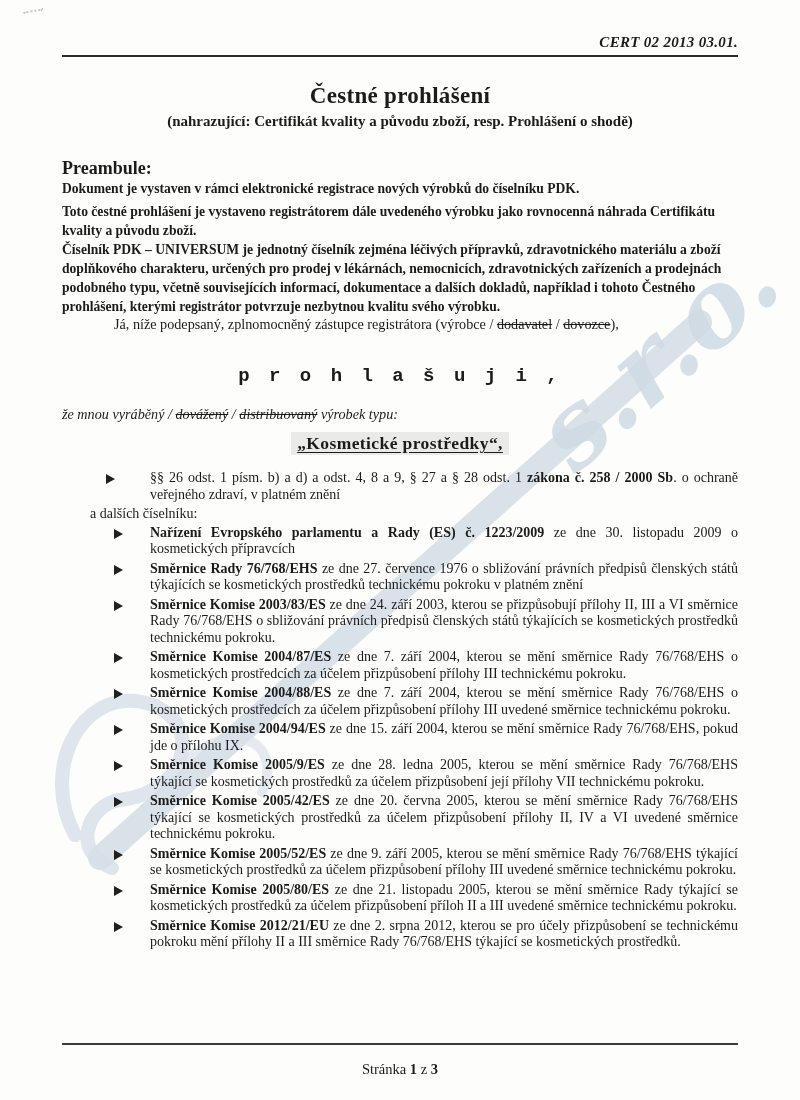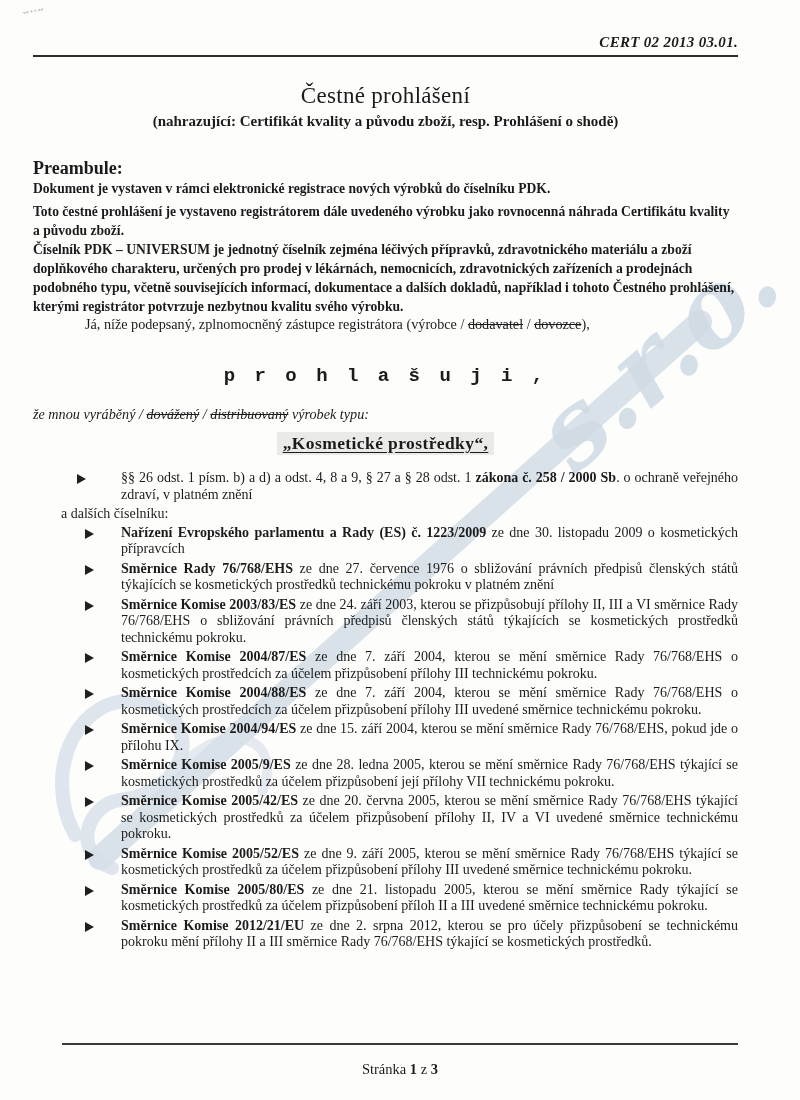--- a/index.html
+++ b/index.html
@@ -5,24 +5,24 @@
   html,body{margin:0;padding:0;background:#ffffff;}
   .page{
     position:relative;
     width:800px;height:1100px;
     background:#fdfdfc;
     font-family:"Liberation Serif", serif;
     color:#1b1b1b;
     overflow:hidden;
   }
   .watermark{position:absolute;inset:0;z-index:0;pointer-events:none;}
-  .content{position:absolute;inset:0;z-index:1;padding:34px 62px 0 33px;box-sizing:border-box;}
+  .content{position:absolute;inset:0;z-index:1;padding:34px 62px 0 62px;box-sizing:border-box;}
   .doc-ref{text-align:right;font-style:italic;font-weight:bold;font-size:15px;letter-spacing:.3px;}
   .header-rule{border:none;border-top:2px solid #2c2c2c;margin:4px 0 0 0;}
-  .doc-title{text-align:center;font-weight:normal;font-size:23px;margin-top:26px;letter-spacing:.3px;}
+  .doc-title{text-align:center;font-weight:bold;font-size:23px;margin-top:26px;letter-spacing:.3px;}
   .doc-subtitle{text-align:center;font-weight:bold;font-size:15px;margin-top:4px;}
   .preamble-heading{font-weight:bold;font-size:18px;margin-top:28px;}
   .preamble-text{font-weight:bold;font-size:13.6px;line-height:19px;margin-top:4px;text-align:left;}
   .intro-par{font-size:14.2px;text-indent:52px;}
   .strike{text-decoration:line-through;}
   .declare-word{text-align:center;font-weight:bold;font-size:19px;letter-spacing:4px;margin-top:32px;font-family:Liberation Mono, monospace;}
   .type-par{font-size:14.2px;margin-top:19px;font-style:italic;}
   .product-line{text-align:center;margin-top:9px;}
   .product-type{
     display:inline-block;font-weight:bold;font-size:17.5px;

